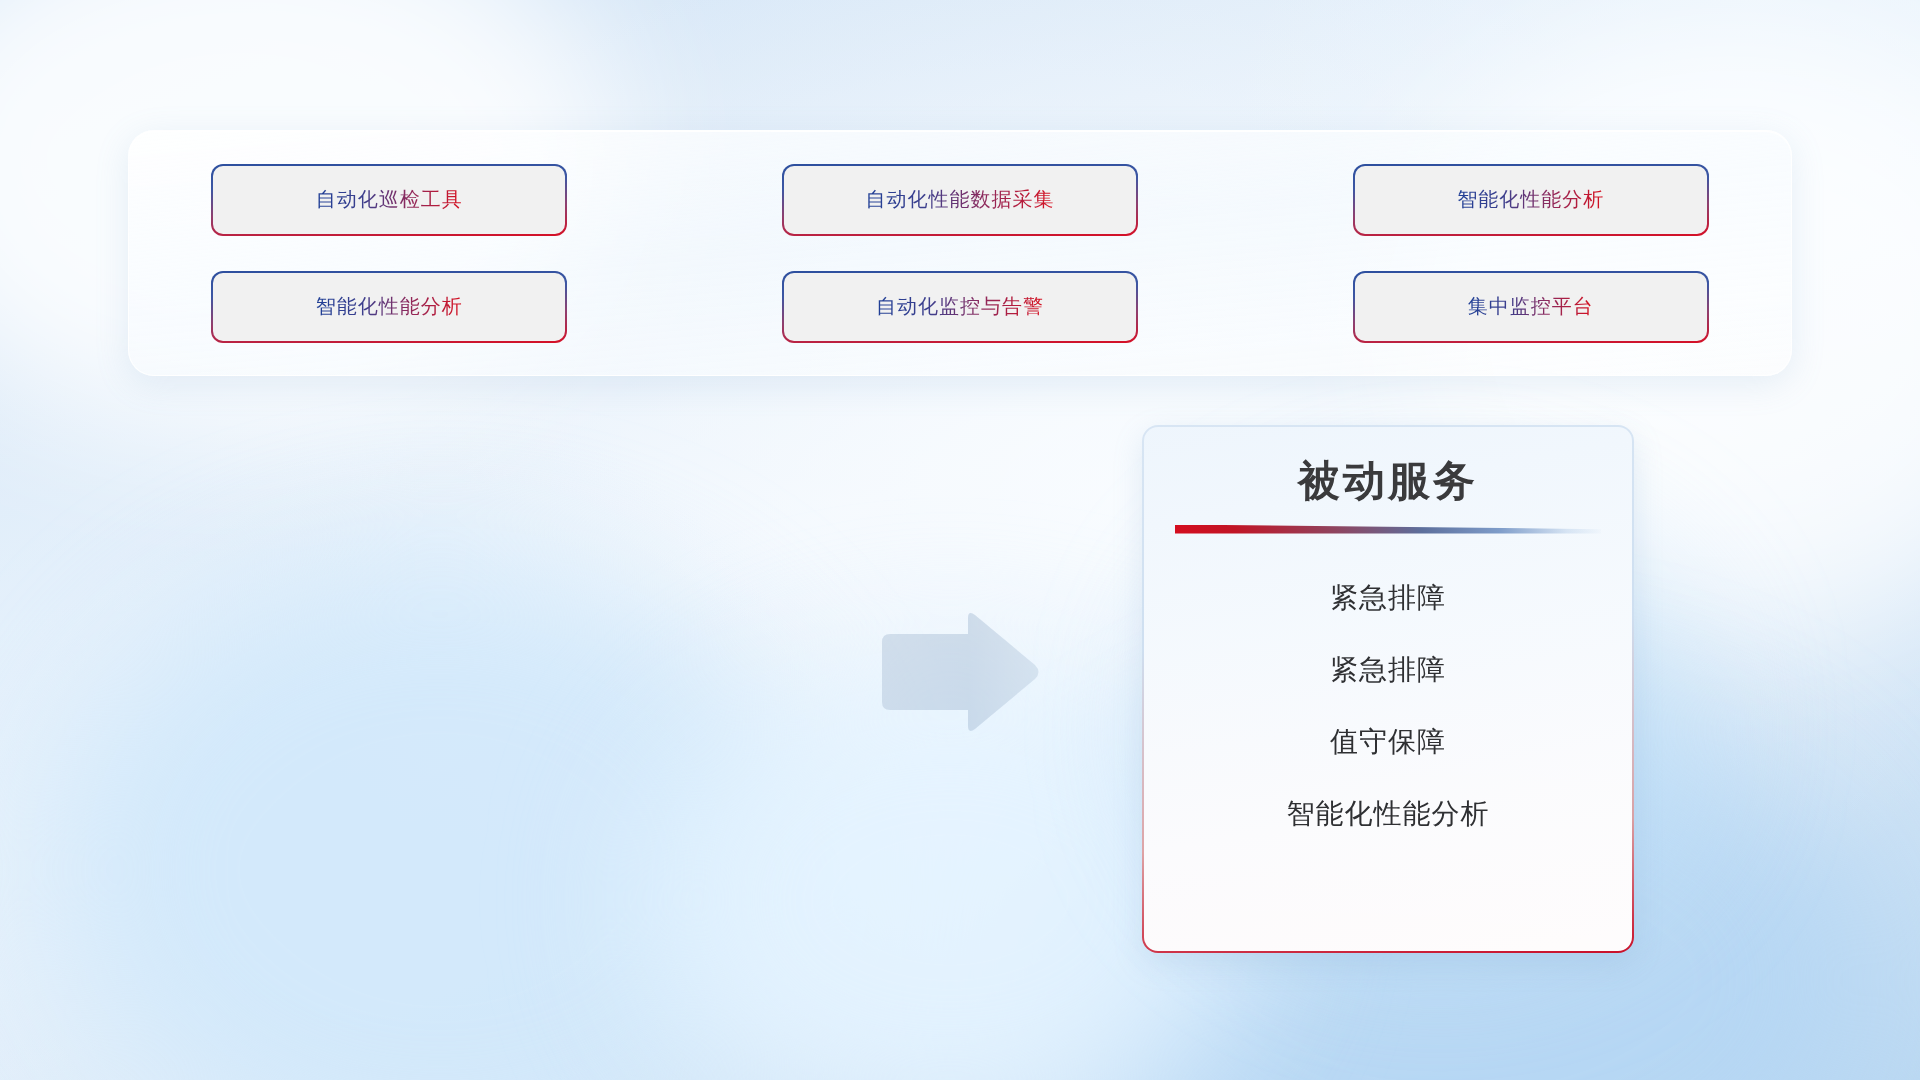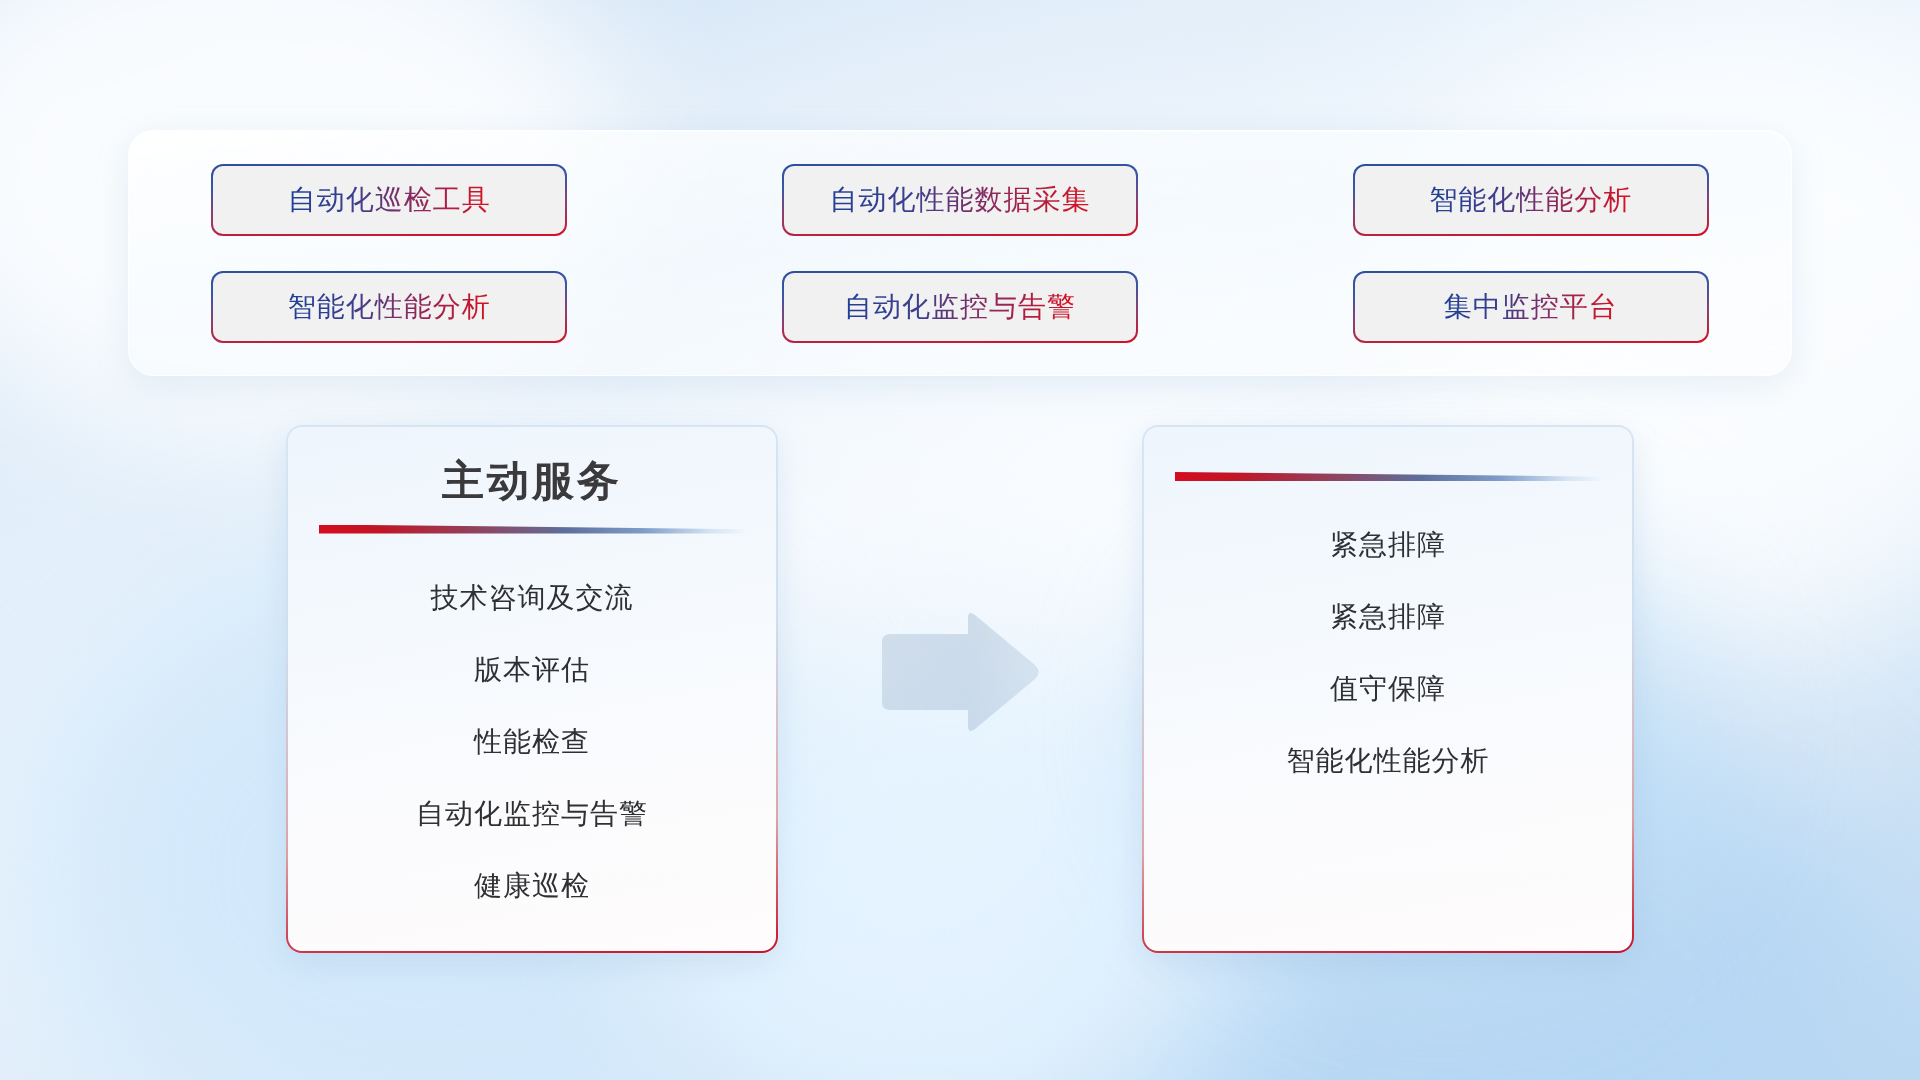--- a/index.html
+++ b/index.html
@@ -67,21 +67,21 @@
   }
   .pill-inner {
     flex: 1;
     border-radius: 10px;
     background: #f1f1f1;
     display: flex;
     align-items: center;
     justify-content: center;
   }
   .pill-text {
-    font-size: 28px;
+    font-size: 20px;
     letter-spacing: 1px;
     font-weight: 400;
     background: linear-gradient(90deg, #1f3f96 0%, #3d3f8d 32%, #8b2a5e 62%, #d8101f 100%);
     -webkit-background-clip: text;
     background-clip: text;
     color: transparent;
     -webkit-text-fill-color: transparent;
     white-space: nowrap;
   }
 
@@ -210,51 +210,37 @@
 
       <div class="pill">
         <div class="pill-inner">
           <span class="pill-text">集中监控平台</span>
         </div>
       </div>
 
     </div>
   </div>
 
-  <div class="card card-left">
-    <div class="card-inner">
-      <div class="card-title">主动服务</div>
-      <div class="divider-wrap">
-        <div class="divider"></div>
-      </div>
-      <div class="card-list">
-        <div class="card-list-item">技术咨询及交流</div>
-        <div class="card-list-item">版本评估</div>
-        <div class="card-list-item">性能检查</div>
-        <div class="card-list-item">自动化监控与告警</div>
-        <div class="card-list-item">健康巡检</div>
-      </div>
-    </div>
-  </div>
 
   <div class="arrow">
     <svg viewBox="0 0 170 128" width="170" height="128" xmlns="http://www.w3.org/2000/svg">
       <defs>
         <linearGradient id="arrGrad" x1="0" y1="0" x2="1" y2="0">
           <stop offset="0%" stop-color="#a9bdd4"></stop>
           <stop offset="55%" stop-color="#9fb6d0"></stop>
           <stop offset="100%" stop-color="#b6c9dd"></stop>
         </linearGradient>
       </defs>
       <path d="M10 34 Q10 26 18 26 L96 26 L96 10 Q96 2 103 7 L163 57 Q170 64 163 71 L103 121 Q96 126 96 118 L96 102 L18 102 Q10 102 10 94 Z" fill="url(#arrGrad)"></path>
     </svg>
   </div>
 
   <div class="card card-right">
     <div class="card-inner">
+      <div class="card-title">被动服务</div>
       <div class="divider-wrap">
         <div class="divider"></div>
       </div>
       <div class="card-list">
         <div class="card-list-item">紧急排障</div>
         <div class="card-list-item">紧急排障</div>
         <div class="card-list-item">值守保障</div>
         <div class="card-list-item">智能化性能分析</div>
       </div>
     </div>

